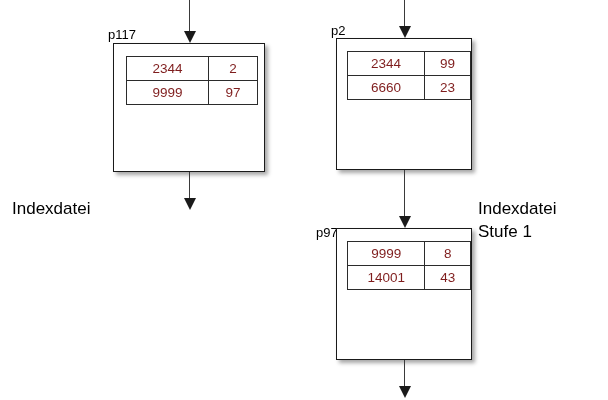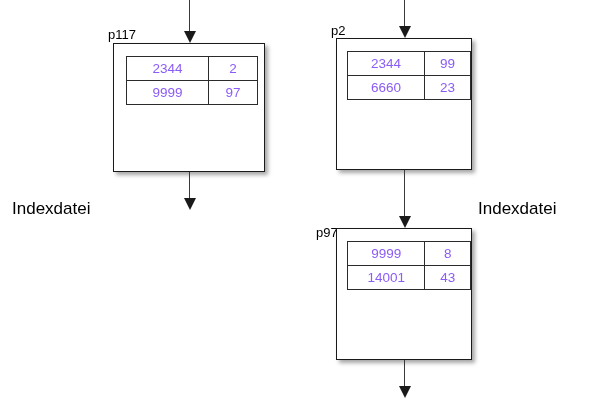--- a/index.html
+++ b/index.html
@@ -42,21 +42,21 @@
   .entry-table {
     position: absolute;
     border-collapse: collapse;
     background: #ffffff;
     table-layout: fixed;
   }
   .entry-table td {
     border: 1px solid #2b2b2b;
     font-family: "Liberation Sans", sans-serif;
     font-size: 13.5px;
-    color: #8b5cf6;
+    color: #7f1d1d;
     text-align: center;
     vertical-align: middle;
     height: 23px;
     padding: 0 2px;
   }
   .entry-table td.col-key   { width: 77px; }
   .entry-table td.col-ptr   { width: 44px; }
 
   
   .arrow {
@@ -173,15 +173,16 @@
     <div class="shaft" style="height:28px;"></div>
     <div class="head"></div>
   </div>
 
   <div class="side-label" style="left:12px; top:198px; width:140px;">
     <div>Indexdatei</div>
   </div>
 
   <div class="side-label" style="left:478px; top:198px; width:126px;">
     <div>Indexdatei</div>
+    <div>Stufe 1</div>
   </div>
 
 </div>
 
 </body></html>

